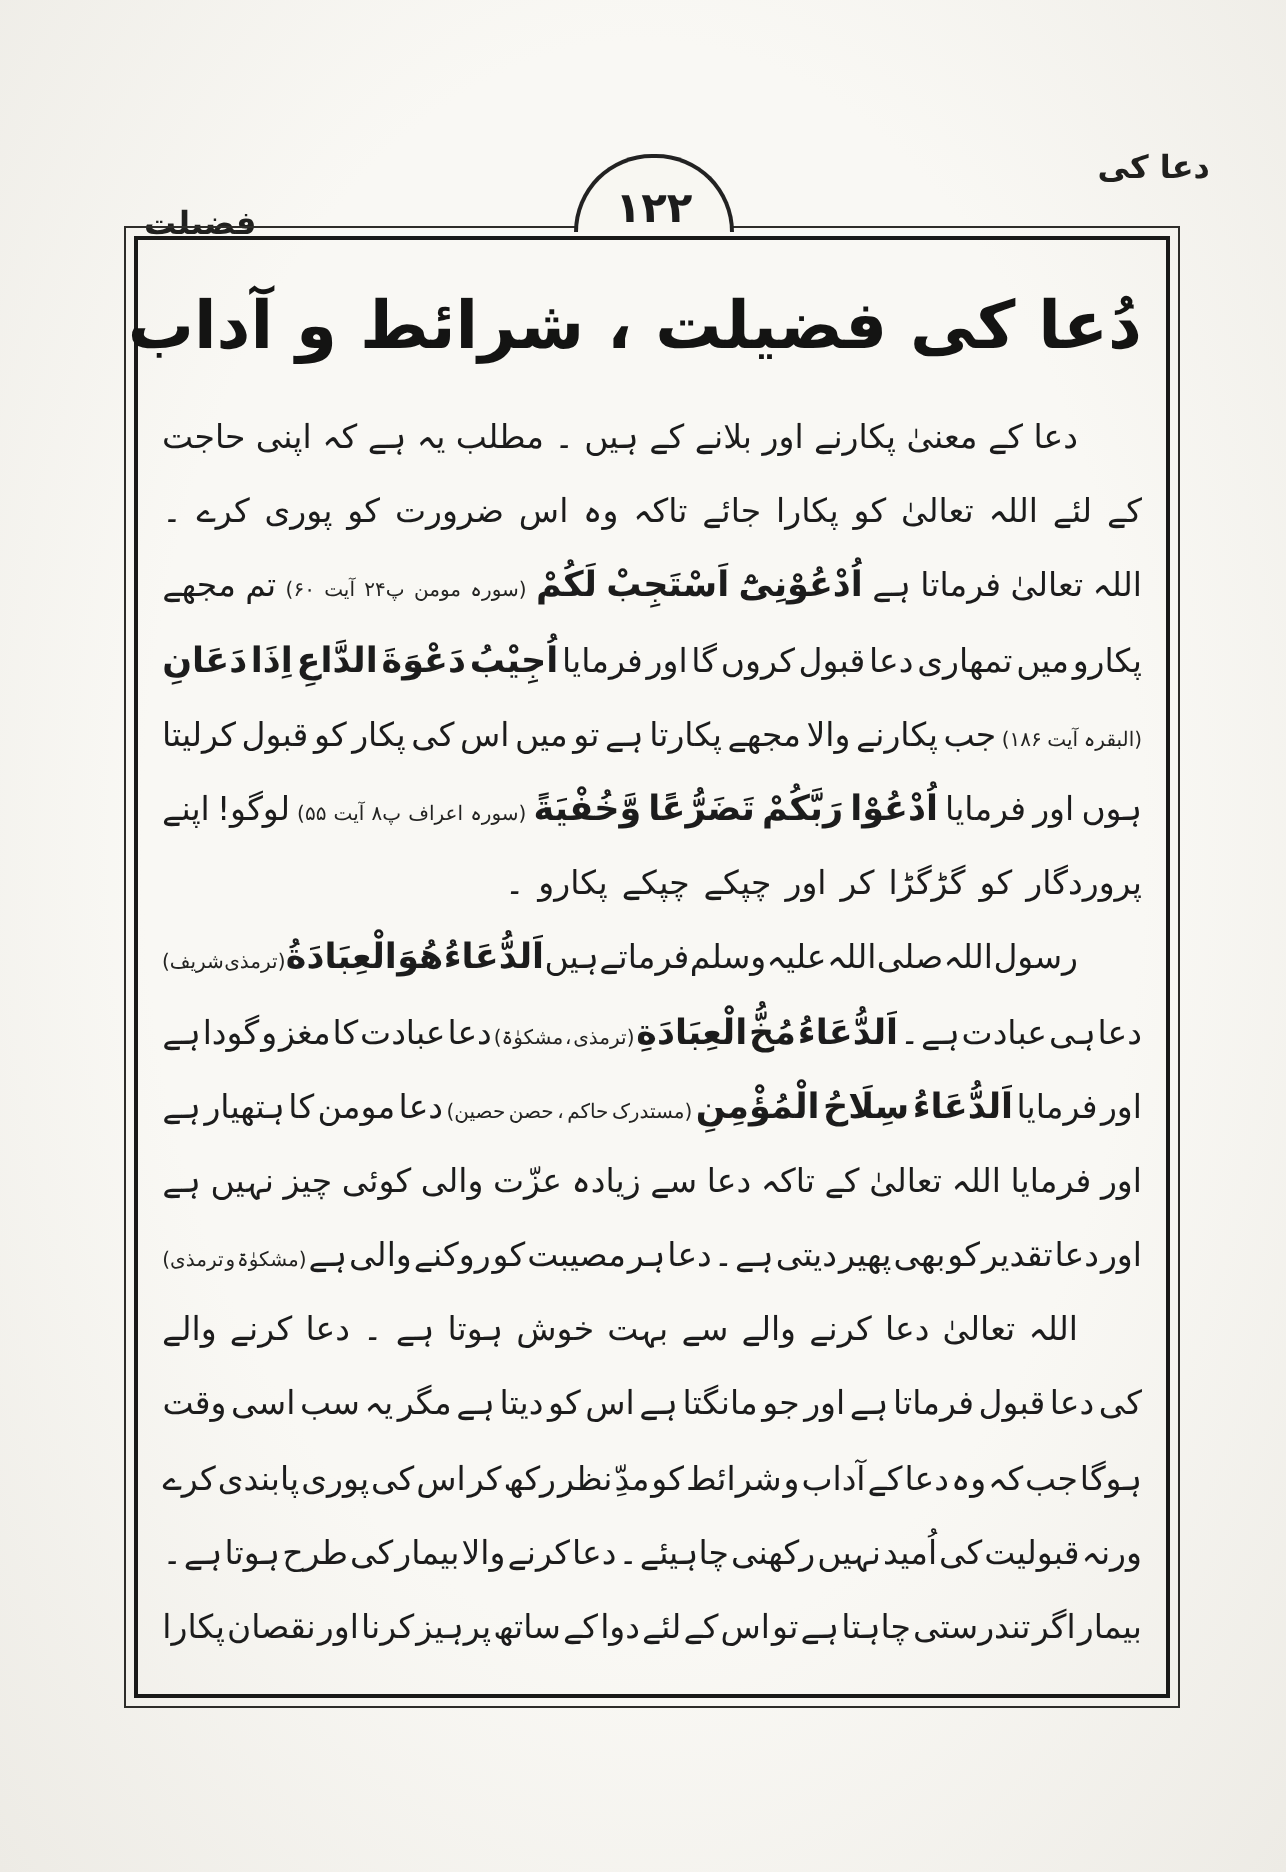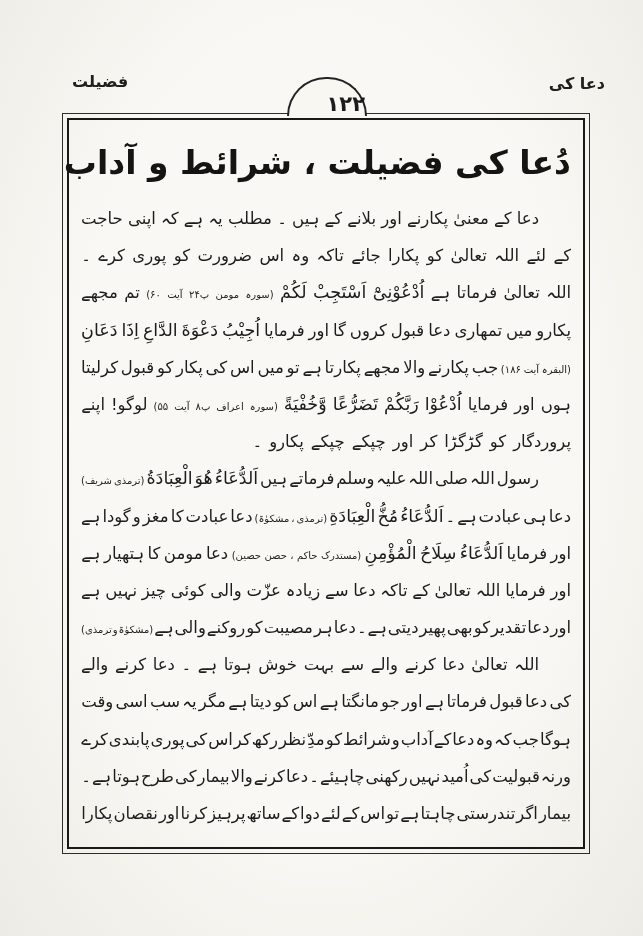--- a/index.html
+++ b/index.html
@@ -9,27 +9,27 @@
     background:radial-gradient(ellipse at 50% 45%, #f9f8f4 55%, #edebe5 100%);
     font-family:"DejaVu Sans", sans-serif;
     color:#1c1c1c;
     direction:rtl;
     overflow:hidden;
     margin-left:37px;
   }
   
   .hdr{position:absolute;font-size:16px;font-weight:bold;color:#20201e;}
   .hdr-right{top:74px;right:38px;}
-  .hdr-left{top:72px;left:72px;}
+  .hdr-left{top:102px;left:72px;}
   
   .pagenum-badge{
     position:absolute;top:77px;left:287px;width:76px;height:37px;
     border:2px solid #222;border-bottom:none;border-radius:42px 42px 0 0;
     background:#f8f7f2;z-index:3;
-    display:flex;align-items:flex-end;justify-content:flex-start;
+    display:flex;align-items:flex-end;justify-content:center;
     font-size:21px;font-weight:bold;letter-spacing:1px;
   }
   
   .frame-outer{
     position:absolute;left:62px;top:113px;width:526px;height:739px;
     border:1.5px solid #2e2d2a;z-index:2;
   }
   .frame-inner{
     position:absolute;top:4px;left:4px;right:4px;bottom:4px;
     border:2.5px solid #191918;
@@ -47,21 +47,21 @@
   
   .body{width:100%;}
   .line{
     display:flex;justify-content:space-between;align-items:baseline;
     height:37.2px;overflow:hidden;
     font-size:16.5px;line-height:37.2px;
   }
   .line.indent{padding-right:32px;}
   .line.end{justify-content:flex-start;gap:7px;}
   .seg-normal{font-size:16.5px;}
-  .seg-arabic{font-weight:normal;font-size:17.5px;}
+  .seg-arabic{font-weight:bold;font-size:17.5px;}
   .seg-ref{font-size:10px;color:#242422;}
 </style>
 </head>
 <body>
 
 <div class="page">
 
   <div class="hdr hdr-right">دعا کی</div>
 
   <div class="hdr hdr-left">فضیلت</div>

